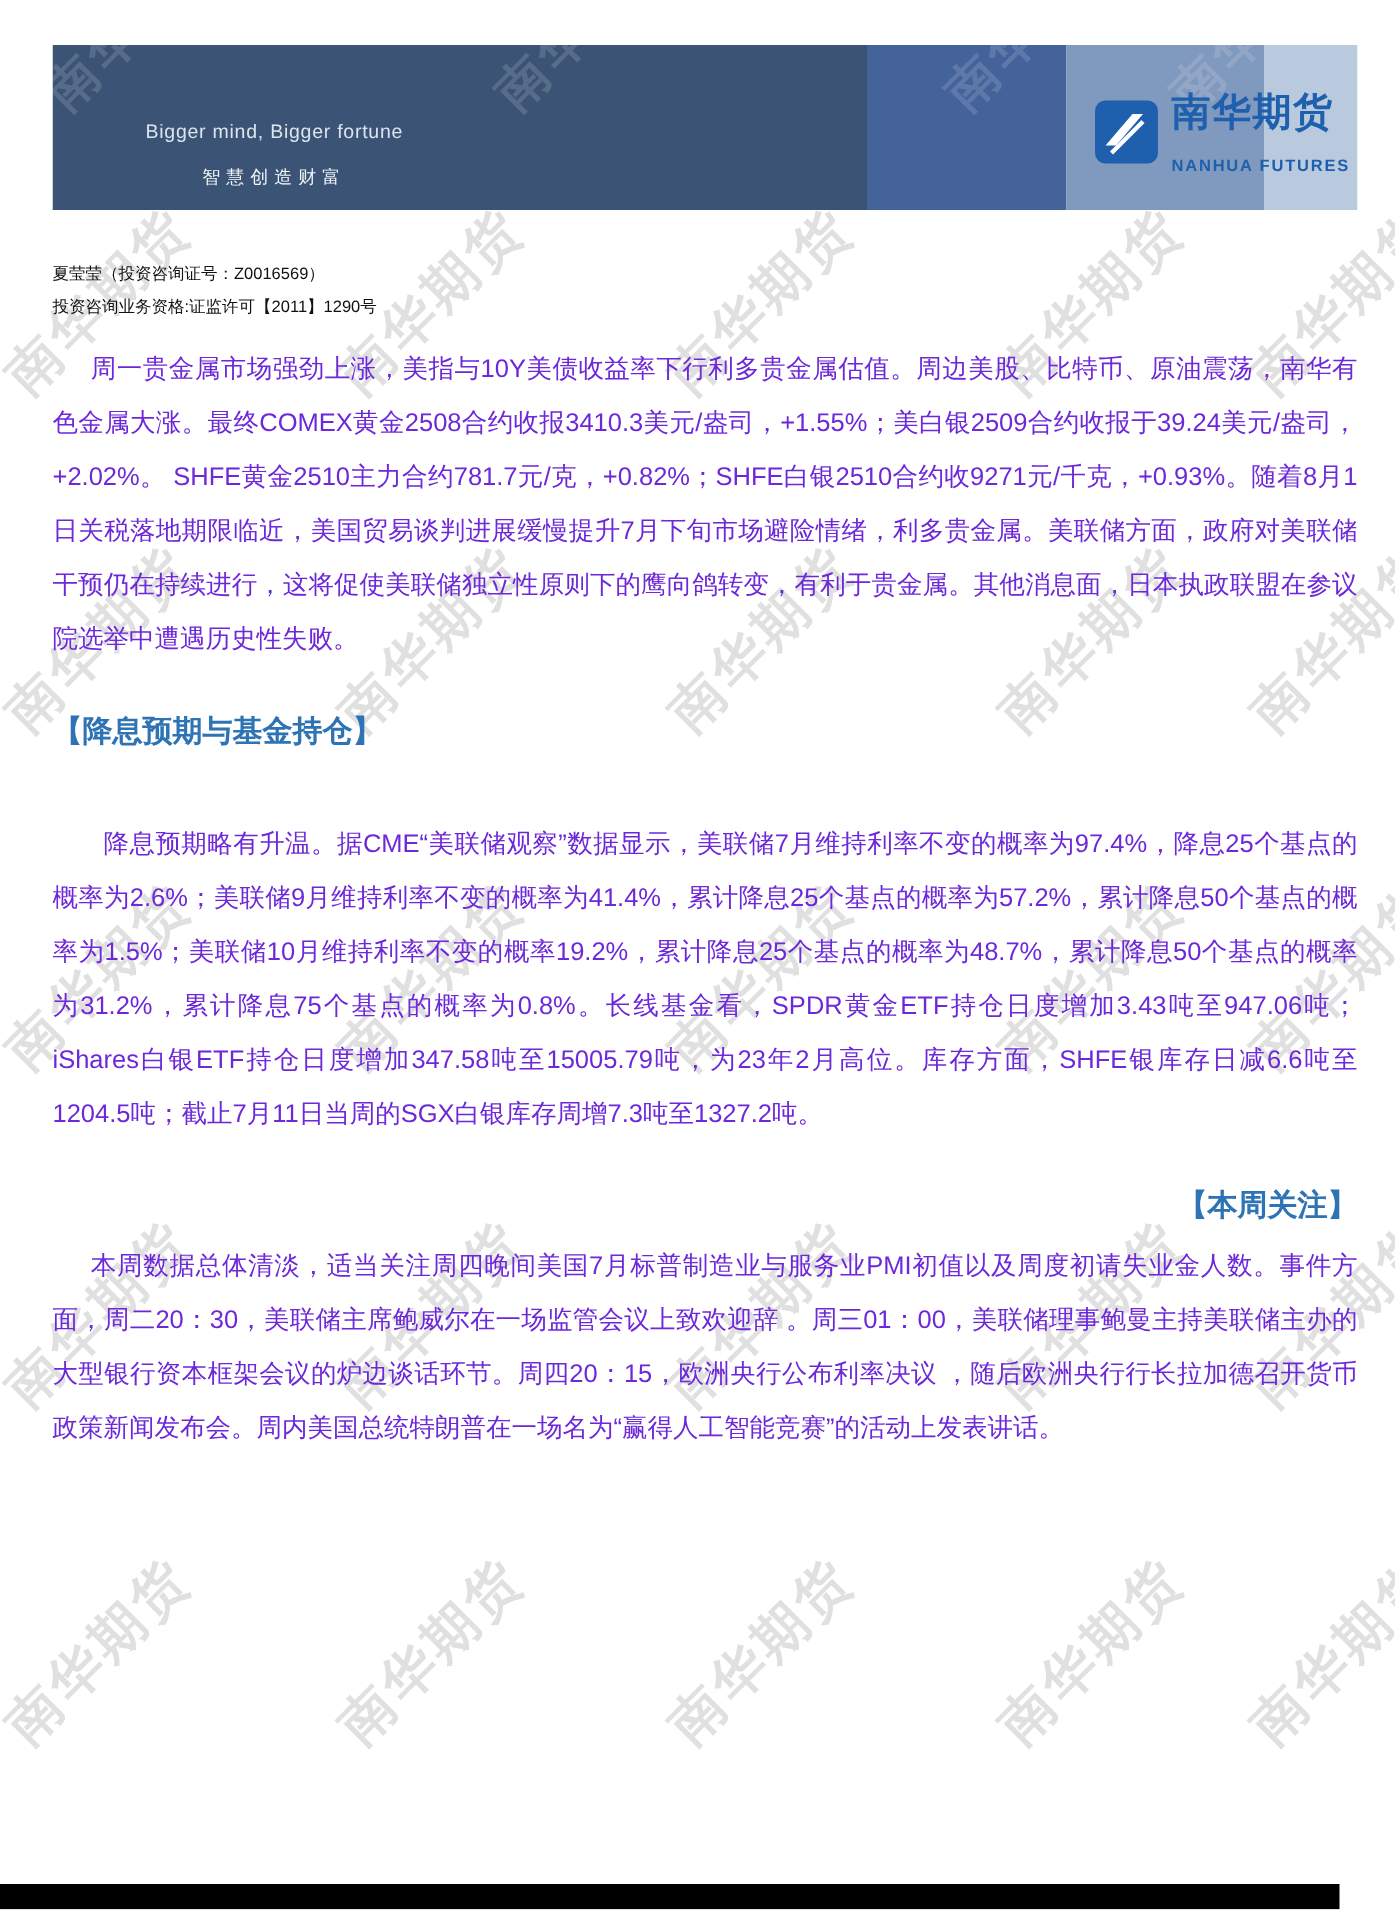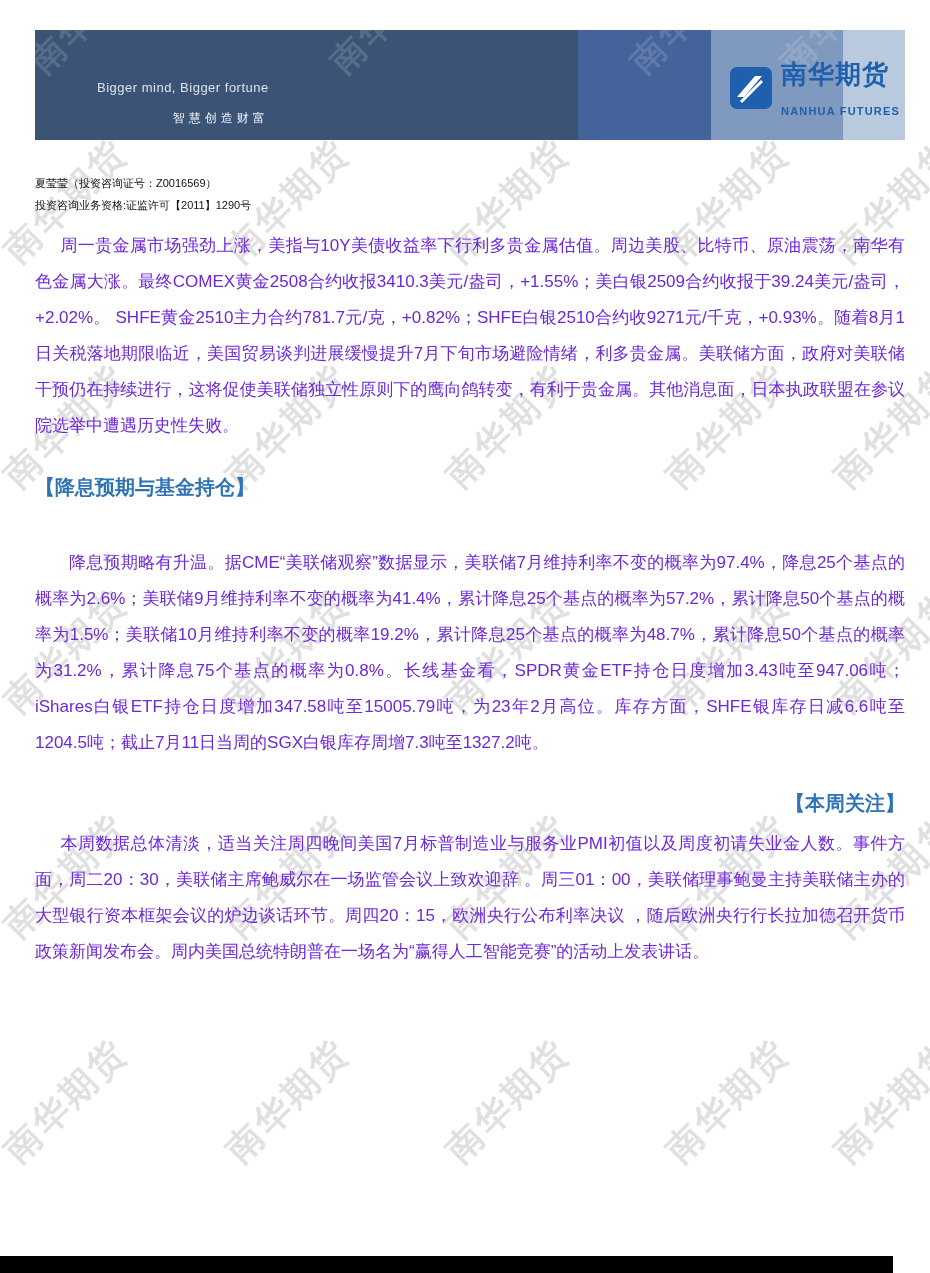--- a/index.html
+++ b/index.html
@@ -51,21 +51,21 @@
   .wm-h {
     position: absolute;
     transform: rotate(-45deg);
     transform-origin: left bottom;
     font-size: 34px;
     font-weight: bold;
     letter-spacing: 3px;
     color: rgba(255, 255, 255, 0.14);
     white-space: nowrap;
   }
-  .slogan { position: absolute; left: 62px; top: 50px; text-align: right; }
+  .slogan { position: absolute; left: 62px; top: 50px; text-align: center; }
   .slogan-en { font-size: 13px; color: #dde4ee; letter-spacing: 0.5px; }
   .slogan-cn { font-size: 12px; font-weight: normal; color: #f2f5fa; letter-spacing: 4px; margin-top: 15px; }
   .logo { position: absolute; left: 694px; top: 30px; display: flex; align-items: center; }
   .logo-icon { display: block; }
   .logo-text { margin-left: 8px; }
   .logo-cn { font-size: 26px; font-weight: bold; color: #1E5FAE; letter-spacing: 1px; line-height: 1.1; }
   .logo-en { font-size: 11px; font-weight: bold; color: #1E5FAE; letter-spacing: 1.2px; margin-top: 16px; }
 
   
   .title {

